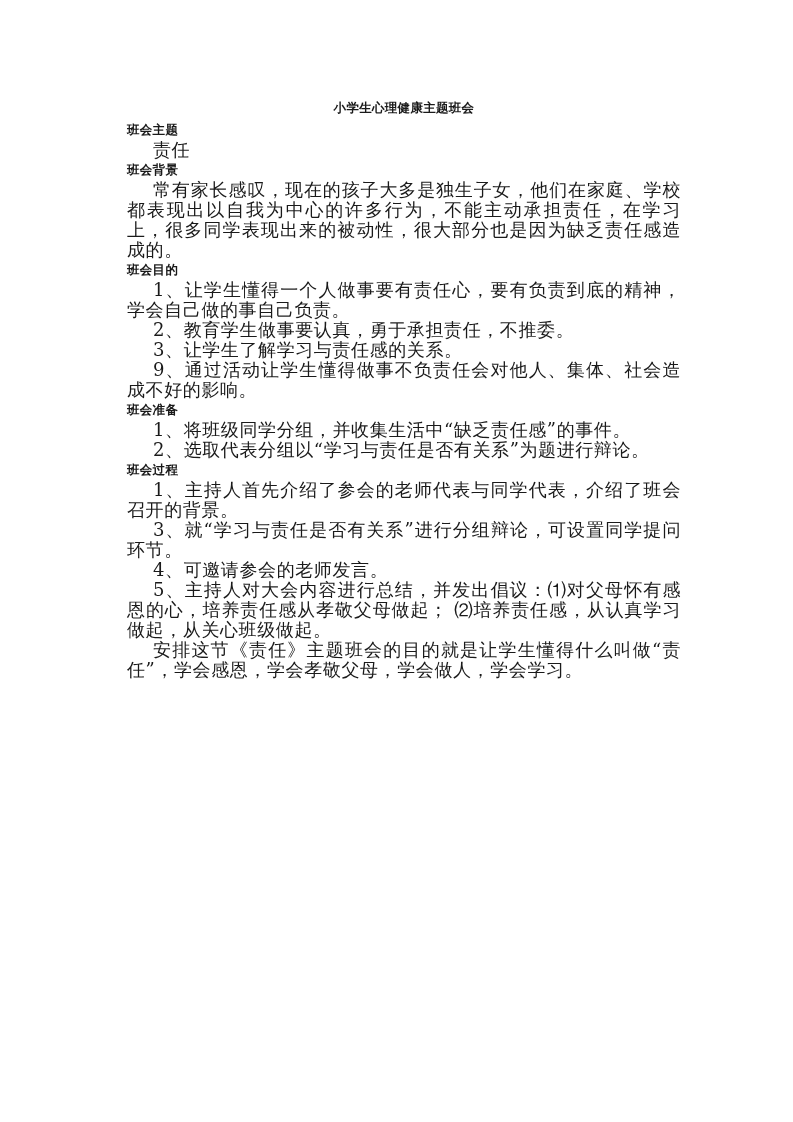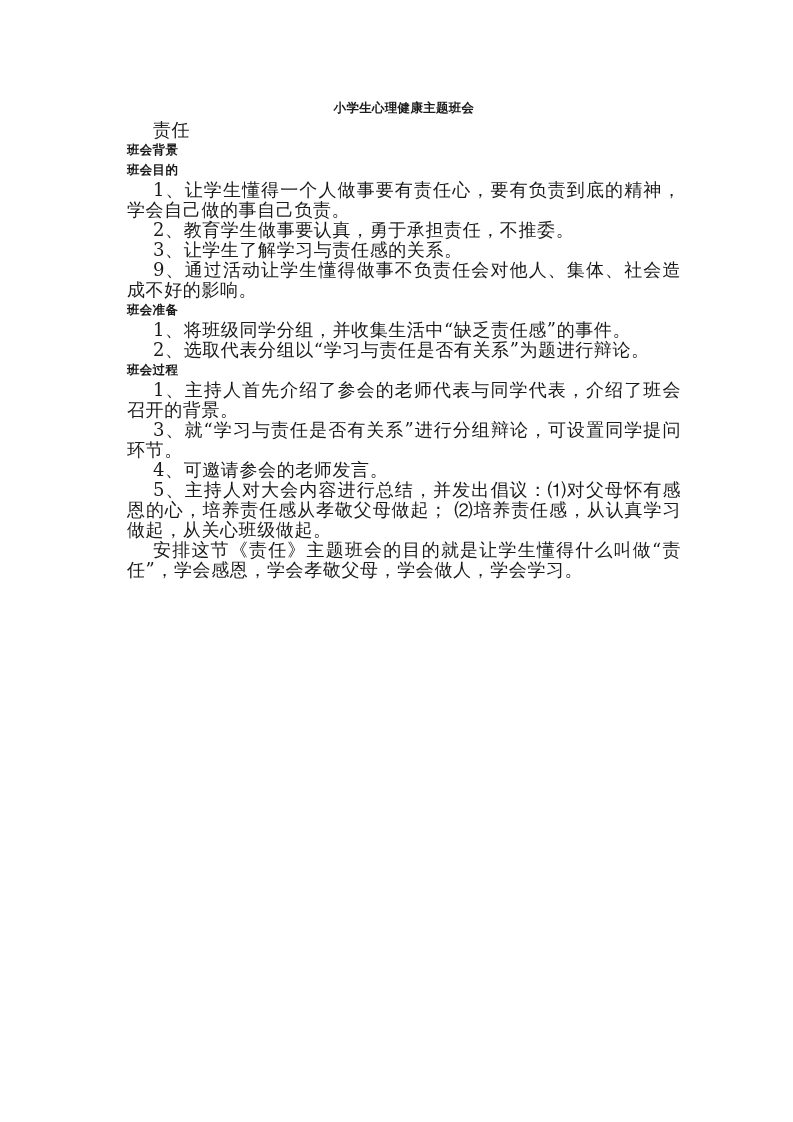--- a/index.html
+++ b/index.html
@@ -49,25 +49,27 @@
       letter-spacing: 0.6px;
     }
   </style>
 </head>
 <body>
 
 <div class="page">
   <h1 class="doc-title">小学生心理健康主题班会</h1>
 
   <section>
+    <h2 class="section-heading">班会主题</h2>
     <p class="para">责任</p>
   </section>
 
   <section>
     <h2 class="section-heading">班会背景</h2>
+    <p class="para">常有家长感叹，现在的孩子大多是独生子女，他们在家庭、学校都表现出以自我为中心的许多行为，不能主动承担责任，在学习上，很多同学表现出来的被动性，很大部分也是因为缺乏责任感造成的。</p>
   </section>
 
   <section>
     <h2 class="section-heading">班会目的</h2>
     <p class="para">1、让学生懂得一个人做事要有责任心，要有负责到底的精神，学会自己做的事自己负责。</p>
     <p class="para">2、教育学生做事要认真，勇于承担责任，不推委。</p>
     <p class="para">3、让学生了解学习与责任感的关系。</p>
     <p class="para">9、通过活动让学生懂得做事不负责任会对他人、集体、社会造成不好的影响。</p>
   </section>
 

